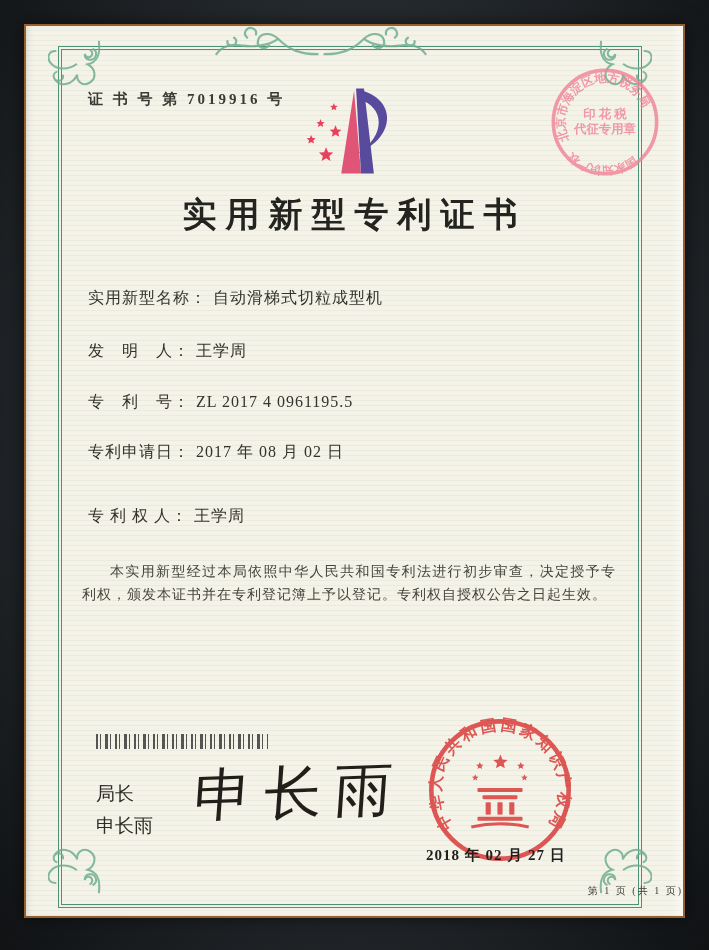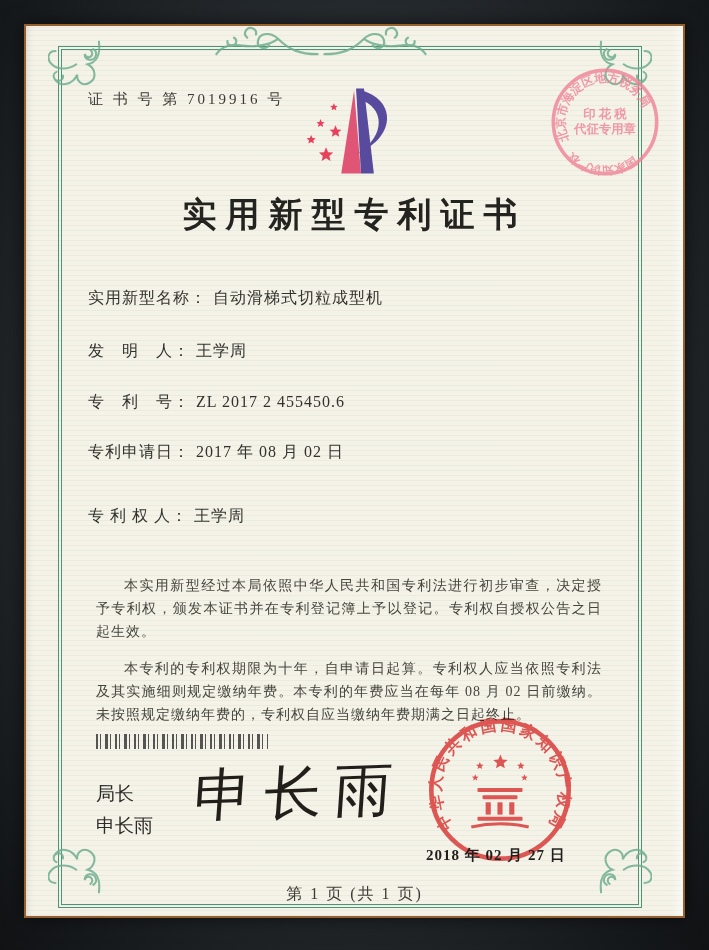--- a/index.html
+++ b/index.html
@@ -22,40 +22,40 @@
     box-sizing:border-box;
   }
   .green-border{
     position:absolute;left:32px;top:20px;width:584px;height:862px;
     border:4px double #4e9378;
     box-sizing:border-box;
   }
   .ornament{position:absolute;color:#6fae8f;opacity:.85;}
   .cert-number{
     position:absolute;left:62px;top:64px;
-    font-size:15px;letter-spacing:3px;color:#3b3b35;
+    font-size:15px;letter-spacing:3px;color:#3b3b35;font-weight:bold;
   }
   .logo{position:absolute;left:256px;top:52px;width:158px;height:110px;}
   .tax-stamp{position:absolute;left:517px;top:34px;width:124px;height:124px;opacity:.8;}
   .title{
     position:absolute;left:0;top:166px;width:100%;
     text-align:center;font-size:34px;font-weight:700;
     letter-spacing:9px;color:#23231f;margin:0;
   }
   .field{
     position:absolute;left:62px;font-size:16px;color:#33332d;
     letter-spacing:1px;white-space:nowrap;
   }
   .field .val{margin-left:6px;}
   .paras{
     position:absolute;left:56px;top:534px;width:534px;
     font-size:14px;line-height:23px;color:#45453c;letter-spacing:1px;
     text-align:justify;
   }
-  .paras p{margin:14px;text-indent:2em;}
+  .paras p{margin:0;text-indent:2em;}
   .barcode{
     position:absolute;left:70px;top:708px;width:172px;height:15px;
     background:repeating-linear-gradient(90deg,
       #2e2e2e 0 2px, transparent 2px 4px,
       #2e2e2e 4px 5px, transparent 5px 9px,
       #2e2e2e 9px 12px, transparent 12px 14px,
       #2e2e2e 14px 15px, transparent 15px 19px);
     opacity:.8;
   }
   .issuer{position:absolute;left:70px;top:752px;font-size:19px;color:#2c2c27;line-height:32px;}
@@ -65,22 +65,22 @@
     transform:rotate(-2deg) skewX(-6deg);white-space:nowrap;
   }
   .seal{position:absolute;left:392px;top:682px;width:164px;height:164px;
     opacity:.88;mix-blend-mode:multiply;}
   .seal-date{
     position:absolute;left:400px;top:820px;
     font-size:15px;color:#1f1f1c;letter-spacing:1px;font-weight:600;
     white-space:nowrap;z-index:3;
   }
   .footer{
-    position:absolute;left:0;top:858px;width:100%;text-align:center;
-    font-size:16px;color:#3c3c36;letter-spacing:2px;
+    position:absolute;left:0;top:858px;width:100%;text-align:right;
+    font-size:10px;color:#3c3c36;letter-spacing:2px;
   }
   svg{display:block;}
 </style>
 </head>
 <body>
 
 <svg width="0" height="0" aria-hidden="true">
   <defs>
     <path id="star" d="M12 2l2.9 6.9 7.1.6-5.4 4.7 1.6 7-6.2-3.7-6.2 3.7 1.6-7L2 9.5l7.1-.6z"></path>
     <g id="flourish" fill="none" stroke="currentColor" stroke-width="2.2" stroke-linecap="round">
@@ -150,32 +150,31 @@
 
   <h1 class="title">实用新型专利证书</h1>
 
   <div class="field" style="top:262px;">
     <span class="lab">实用新型名称：</span><span class="val">自动滑梯式切粒成型机</span>
   </div>
   <div class="field" style="top:315px;">
     <span class="lab">发　明　人：</span><span class="val">王学周</span>
   </div>
   <div class="field" style="top:366px;">
-    <span class="lab">专　利　号：</span><span class="val">ZL 2017 2 455450.6</span>
+    <span class="lab">专　利　号：</span><span class="val">ZL 2017 4 0961195.5</span>
   </div>
   <div class="field" style="top:416px;">
     <span class="lab">专利申请日：</span><span class="val">2017 年 08 月 02 日</span>
   </div>
   <div class="field" style="top:480px;">
     <span class="lab">专 利 权 人：</span><span class="val">王学周</span>
   </div>
 
   <div class="paras">
     <p>本实用新型经过本局依照中华人民共和国专利法进行初步审查，决定授予专利权，颁发本证书并在专利登记簿上予以登记。专利权自授权公告之日起生效。</p>
-    <p>本专利的专利权期限为十年，自申请日起算。专利权人应当依照专利法及其实施细则规定缴纳年费。本专利的年费应当在每年 08 月 02 日前缴纳。未按照规定缴纳年费的，专利权自应当缴纳年费期满之日起终止。</p>
   </div>
 
   <div class="barcode"></div>
 
   <div class="issuer">
     <div>局长</div>
     <div>申长雨</div>
   </div>
 
   <div class="signature">申长雨</div>

